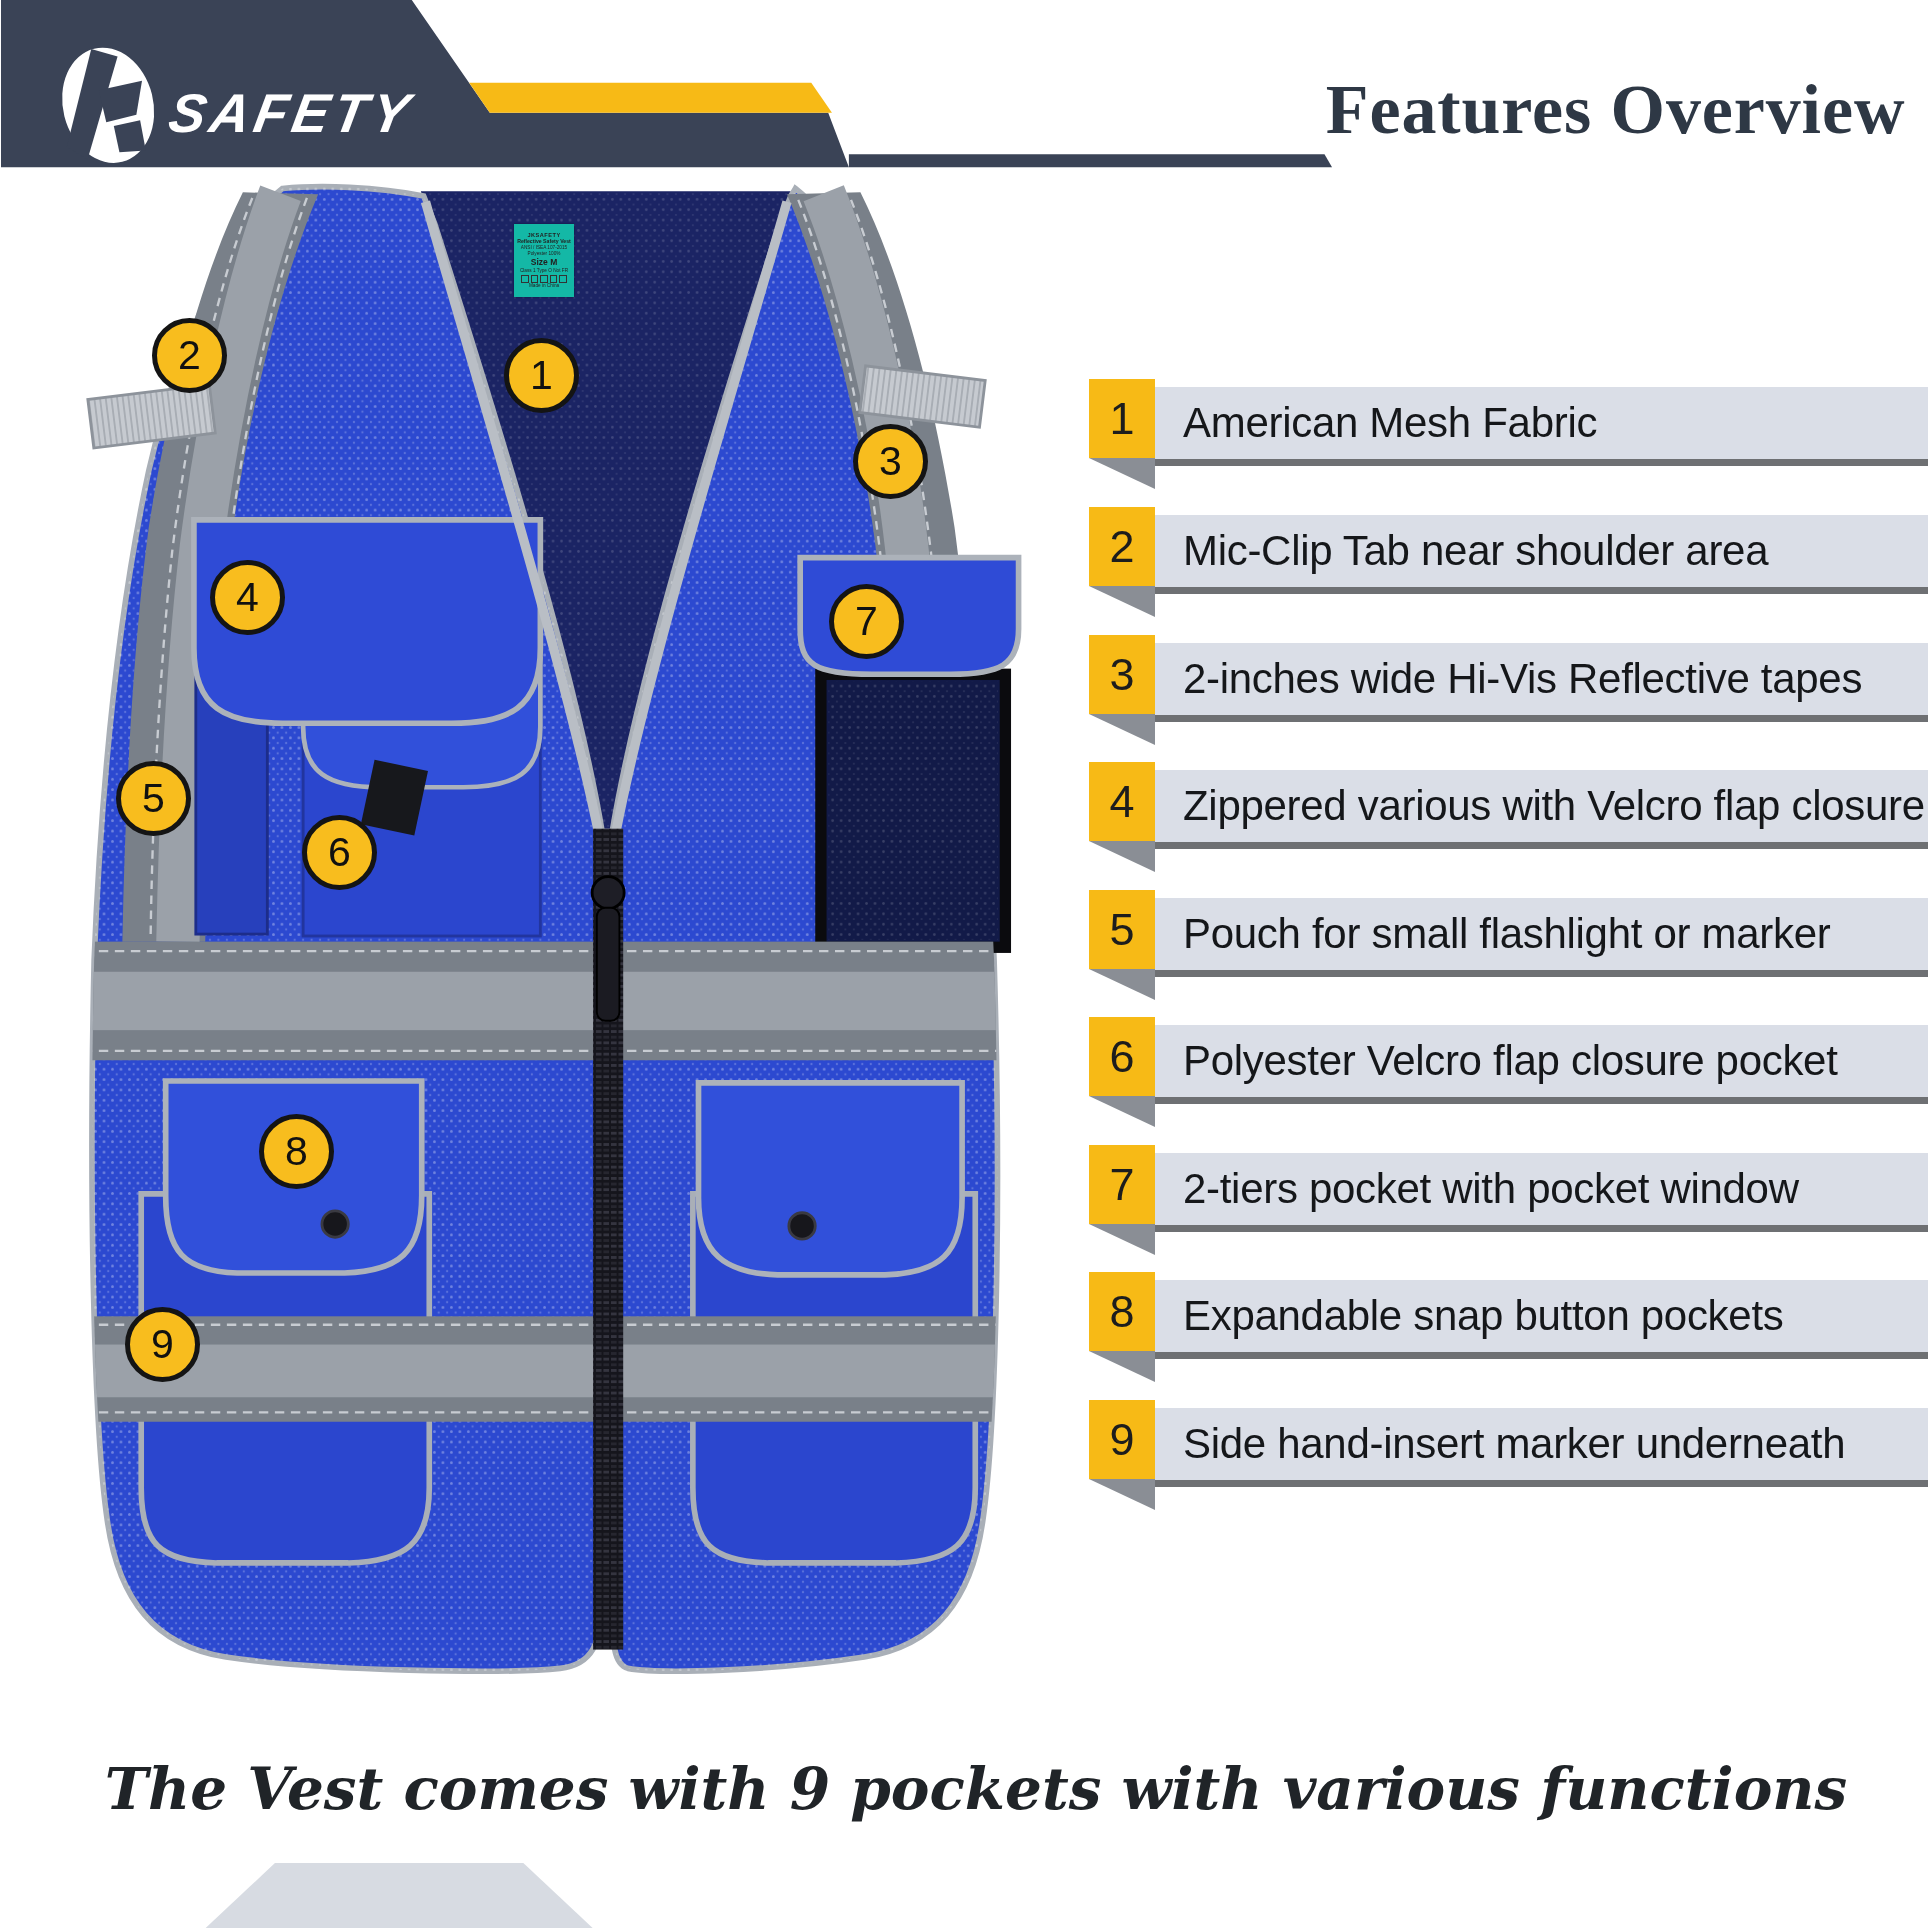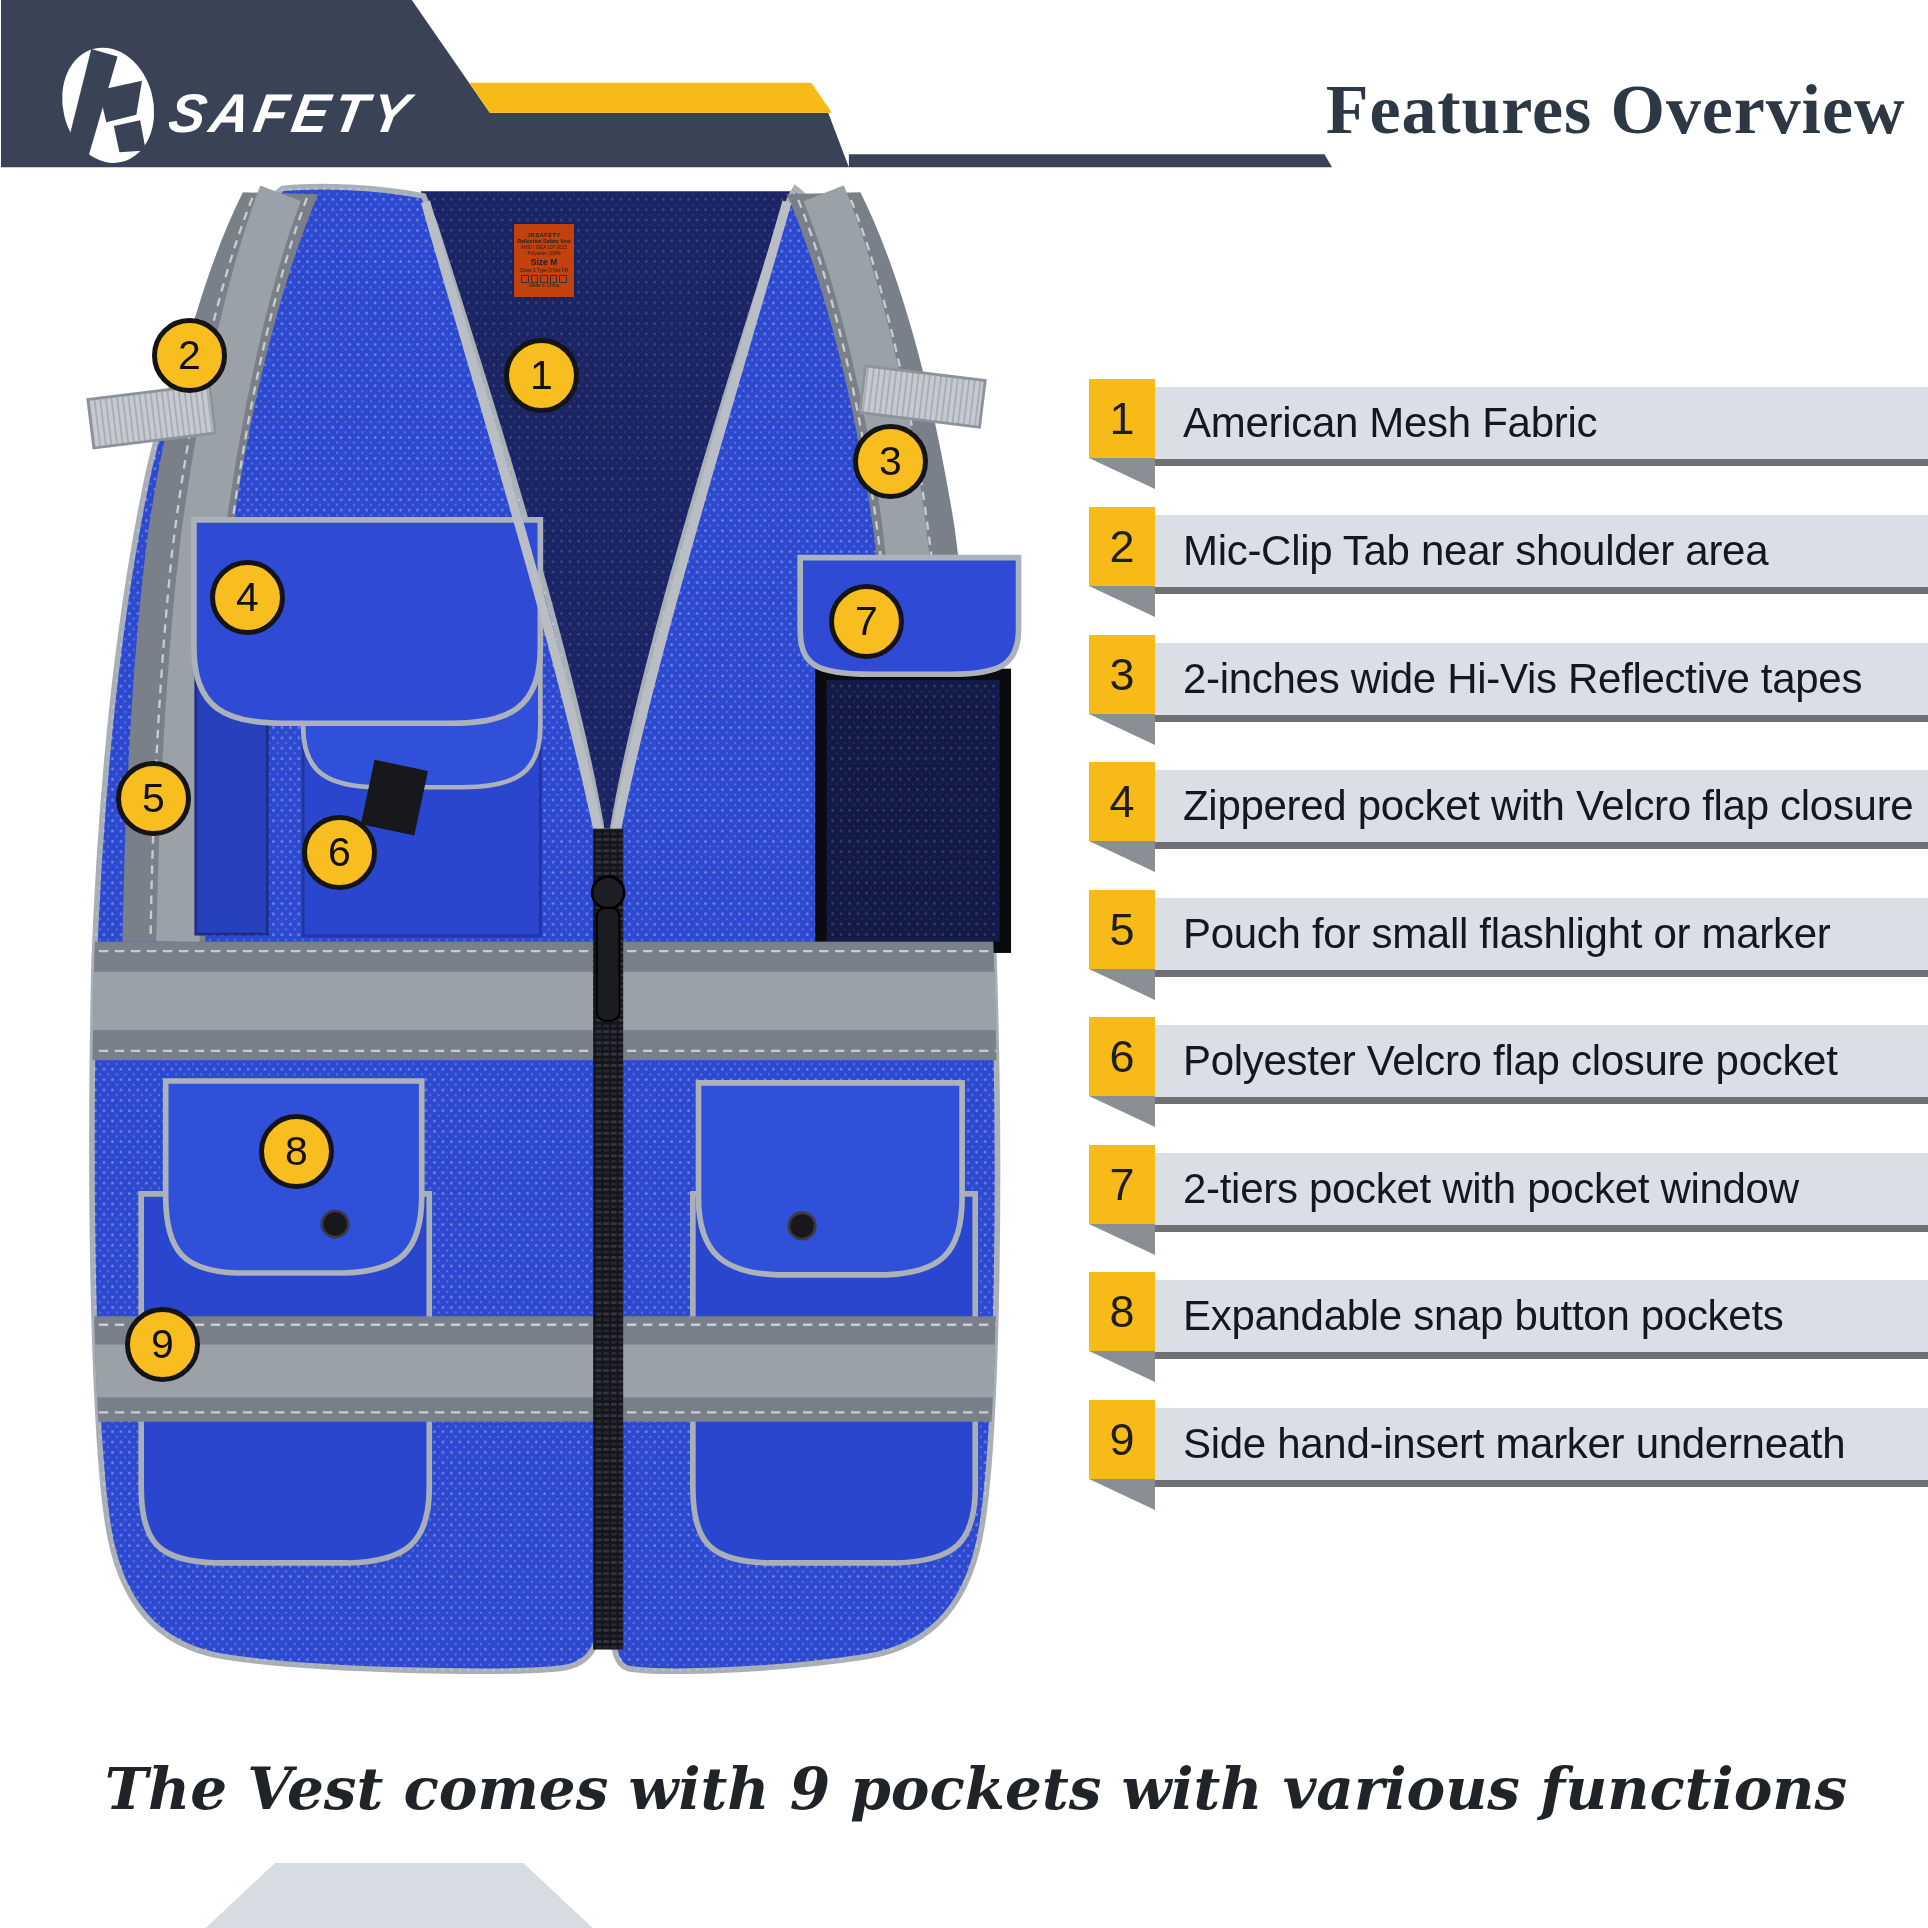--- a/index.html
+++ b/index.html
@@ -21,21 +21,21 @@
                 padding-left:28px;font-size:42px;color:#15171a;letter-spacing:-0.3px;white-space:nowrap;margin-top:8px;}
   .feature .fold{position:absolute;left:0;top:79px;width:66px;height:31px;background:#8A8E95;
                  clip-path:polygon(0 0,100% 0,100% 100%);}
 
   
   .callout{position:absolute;width:75px;height:75px;border-radius:50%;background:#F8BD1E;
            border:5.6px solid #141414;box-sizing:border-box;display:flex;align-items:center;
            justify-content:center;font-size:41px;color:#111;font-weight:500;}
 
   
-  #vest-care-label{position:absolute;left:514px;top:224px;width:60px;height:73px;background:#c2410c;
+  #vest-care-label{position:absolute;left:514px;top:224px;width:60px;height:73px;background:#14b8a6;
            box-shadow:0 0 1.9px rgba(0,0,0,.4);display:flex;flex-direction:column;align-items:center;
            justify-content:center;text-align:center;color:#222;overflow:hidden;}
   #vest-care-label .l-brand{font-size:5.6px;font-weight:700;letter-spacing:0.5px;}
   #vest-care-label .l-sm{font-size:5.2px;font-weight:700;line-height:6.6px;}
   #vest-care-label .l-size{font-size:8.5px;font-weight:700;margin:0.9px 0;}
   #vest-care-label .l-xs{font-size:4.7px;line-height:5.6px;}
   #vest-care-label .care{display:flex;gap:1.9px;margin-top:1.9px;}
   #vest-care-label .care i{display:block;width:5.6px;height:5.6px;border:0.9px solid #333;}
 
   
@@ -214,21 +214,21 @@
     <div class="bar">Mic-Clip Tab near shoulder area</div>
     <div class="fold"></div>
   </div>
   <div class="feature" style="top:635px;">
     <div class="num">3</div>
     <div class="bar">2-inches wide Hi-Vis Reflective tapes</div>
     <div class="fold"></div>
   </div>
   <div class="feature" style="top:762px;">
     <div class="num">4</div>
-    <div class="bar">Zippered pocket with Velcro flap closure</div>
+    <div class="bar">Zippered various with Velcro flap closure</div>
     <div class="fold"></div>
   </div>
   <div class="feature" style="top:890px;">
     <div class="num">5</div>
     <div class="bar">Pouch for small flashlight or marker</div>
     <div class="fold"></div>
   </div>
   <div class="feature" style="top:1017px;">
     <div class="num">6</div>
     <div class="bar">Polyester Velcro flap closure pocket</div>

